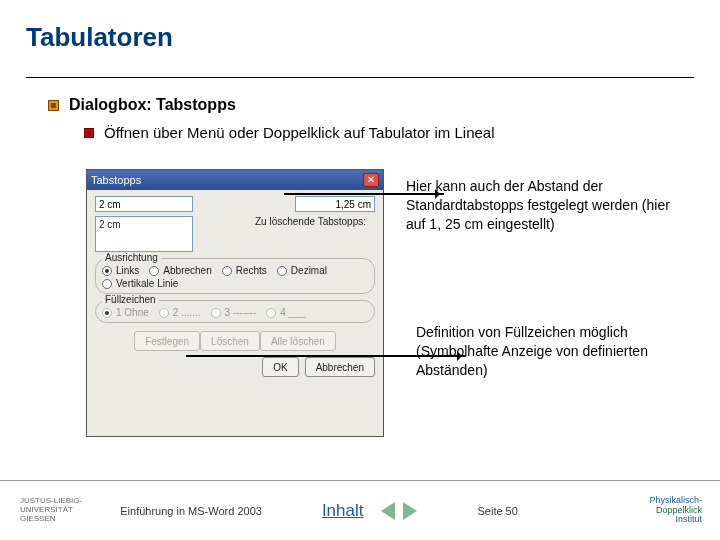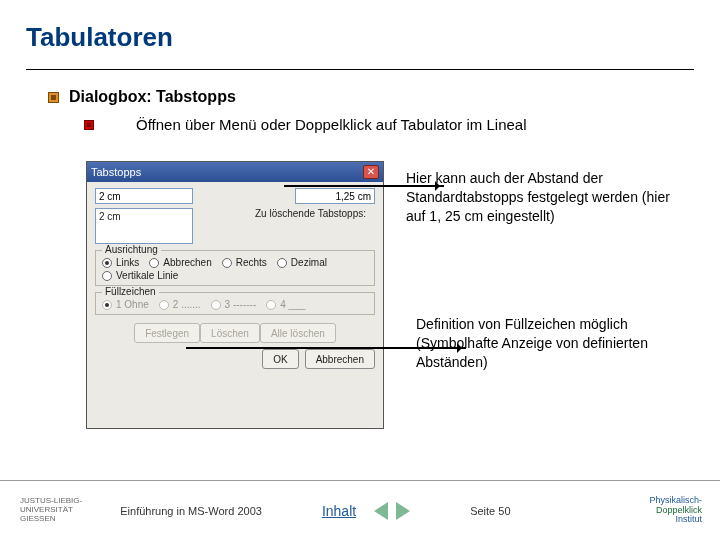--- a/index.html
+++ b/index.html
@@ -1,40 +1,40 @@
 <!DOCTYPE html>
 <html><head>
 <meta charset="utf-8">
 <style>
   *{box-sizing:border-box;margin:0;padding:0;}
   html,body{width:720px;height:540px;font-family:Arial,Helvetica,sans-serif;background:#fff;color:#000;}
   .slide{position:relative;width:720px;height:540px;padding:22px 26px 0 26px;}
-  .title{font-size:26px;font-weight:bold;color:#003a7a;margin-bottom:16px;}
+  .title{font-size:26px;font-weight:bold;color:#003a7a;margin-bottom:24px;}
   .hr{border:none;border-top:1px solid #000;margin:0 0 18px 0;}
   .bullet1{display:flex;align-items:flex-start;margin:0 0 10px 22px;}
   .bullet1 .b{width:11px;height:11px;background:#e08f2a;border:1px solid #7a4a00;margin:4px 10px 0 0;flex:0 0 auto;position:relative;}
   .bullet1 .b::after{content:"";position:absolute;left:2px;top:2px;width:5px;height:5px;background:#7a4a00;}
   .bullet1 .txt{font-size:16px;font-weight:bold;}
-  .bullet2{display:flex;align-items:flex-start;margin:8px 0 12px 58px;gap:32px;}
+  .bullet2{display:flex;align-items:flex-start;margin:8px 0 12px 58px;}
   .bullet2 .b{width:10px;height:10px;background:#c00;border:1px solid #700;margin:4px 10px 0 0;flex:0 0 auto;position:relative;}
   .bullet2 .b::after{content:"";position:absolute;left:2px;top:2px;width:4px;height:4px;background:#700;}
   .bullet2 .txt{font-size:15px;}
   .content{position:relative;margin:6px 0 0 60px;height:300px;}
   
   .dlg{position:absolute;left:0;top:16px;width:298px;height:268px;background:#eceae5;border:1px solid #555;font-size:10px;color:#222;}
   .dlg .tb{height:20px;background:linear-gradient(#4b6fb2,#2b4f92);color:#fff;display:flex;align-items:center;justify-content:space-between;padding:0 4px;font-size:11px;}
   .dlg .tb .x{width:16px;height:14px;background:#d9544d;border:1px solid #7a2420;color:#fff;text-align:center;line-height:12px;border-radius:2px;font-size:10px;}
   .dlg .body{padding:6px 8px 4px 8px;}
   .row{display:flex;justify-content:space-between;margin-bottom:2px;}
   .lbl{font-size:10px;}
   .in{border:1px solid #7a9ac0;background:#fff;height:16px;padding:1px 3px;font-size:10px;}
   .in.pos{width:98px;}
   .in.def{width:80px;text-align:right;}
   .list{width:98px;height:36px;border:1px solid #7a9ac0;background:#fff;padding:2px 3px;font-size:10px;margin-top:2px;}
-  .grp{border:1px solid #b8b4aa;border-radius:0;padding:6px 6px 4px 6px;margin-top:6px;position:relative;}
+  .grp{border:1px solid #b8b4aa;border-radius:12px;padding:6px 6px 4px 6px;margin-top:6px;position:relative;}
   .grp .glbl{position:absolute;top:-7px;left:6px;background:#eceae5;padding:0 3px;font-size:10px;}
   .radios{display:flex;flex-wrap:wrap;gap:2px 10px;}
   .radio{display:flex;align-items:center;font-size:10px;color:#222;}
   .radio.dim{color:#9a968e;}
   .radio .r{width:10px;height:10px;border:1px solid #666;border-radius:50%;margin-right:4px;background:#fff;display:inline-flex;align-items:center;justify-content:center;}
   .radio .r.on::after{content:"";width:4px;height:4px;background:#333;border-radius:50%;}
   .radio.dim .r{border-color:#bdb9b0;}
   .btnrow{display:flex;justify-content:center;margin-top:8px;}
   .btn{border:1px solid #8a8a8a;background:#f2f0ea;border-radius:3px;height:20px;padding:0 10px;font-size:10px;display:flex;align-items:center;}
   .btn.dim{color:#a8a49b;border-color:#bdb9b0;}
@@ -44,21 +44,21 @@
   .arrow.a1{left:198px;top:40px;width:160px;}
   .arrow.a2{left:100px;top:202px;width:280px;}
   .arrow::after{content:"";position:absolute;right:-1px;top:-4px;border:5px solid transparent;border-left-color:#000;}
   .note{position:absolute;font-size:14px;line-height:1.35;width:270px;}
   .note.n1{left:320px;top:24px;}
   .note.n2{left:330px;top:170px;}
   
   .footer{position:absolute;left:0;bottom:0;width:720px;height:60px;border-top:1px solid #999;display:flex;align-items:center;background:#fff;}
   .footer .logo-l{font-size:8px;color:#666;line-height:1.1;padding:0 8px 0 20px;}
   .footer .course{font-size:11px;color:#333;margin-left:30px;}
-  .footer .inhalt{margin-left:60px;color:#205a9a;text-decoration:underline;font-size:14px;}
+  .footer .inhalt{margin-left:60px;color:#205a9a;text-decoration:underline;font-size:17px;}
   .footer .nav{display:flex;gap:8px;margin-left:18px;}
   .tri{width:0;height:0;border-top:9px solid transparent;border-bottom:9px solid transparent;}
   .tri.l{border-right:14px solid #7fb894;}
   .tri.r{border-left:14px solid #7fb894;}
   .footer .page{font-size:11px;color:#333;margin-left:60px;}
   .footer .logo-r{margin-left:auto;margin-right:18px;font-size:9px;color:#205a9a;text-align:right;line-height:1.1;}
   .footer .logo-r .b{color:#1a6b3a;}
 </style>
 </head>
 <body>

